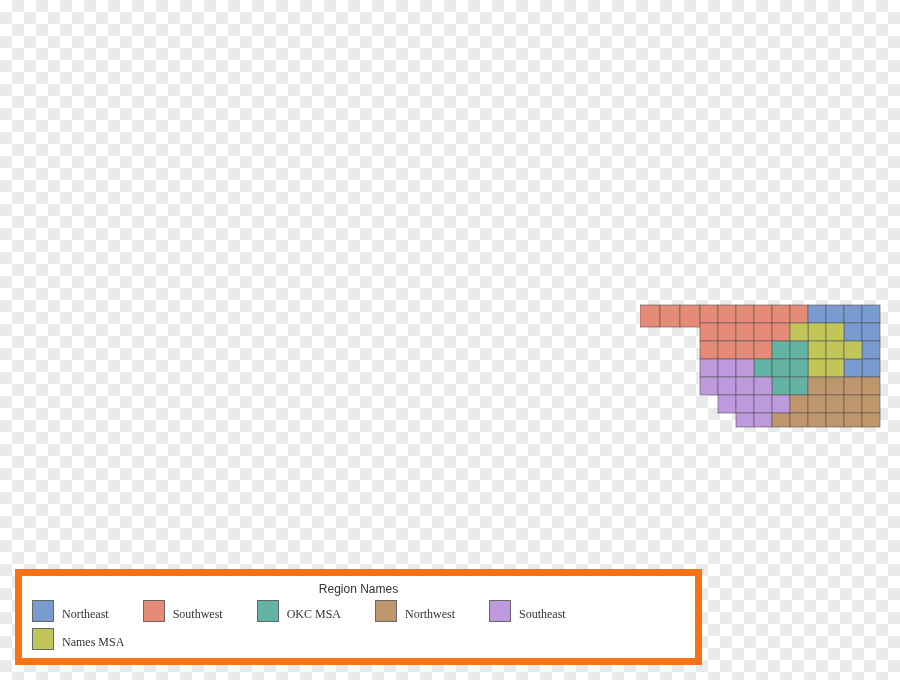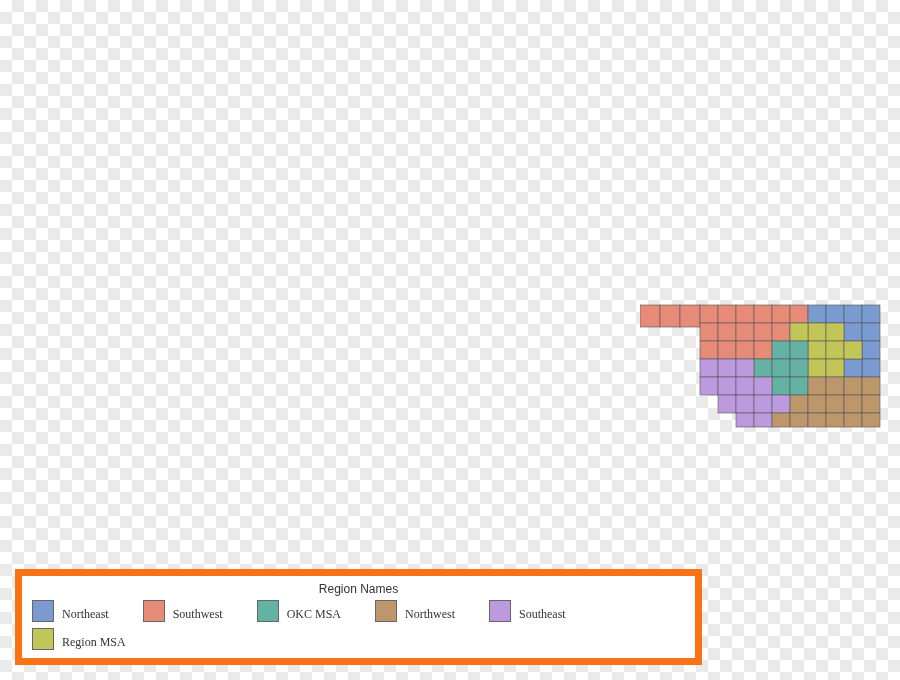--- a/index.html
+++ b/index.html
@@ -195,16 +195,16 @@
       <span class="swatch sw-se"></span>
       <span class="legend-label">Northwest</span>
     </div>
     <div class="legend-item">
       <span class="swatch sw-sw"></span>
       <span class="legend-label">Southeast</span>
     </div>
     <div class="row2"></div>
     <div class="legend-item">
       <span class="swatch sw-tul"></span>
-      <span class="legend-label">Region MSA</span>
+      <span class="legend-label">Names MSA</span>
     </div>
   </div>
 </div>
 
 </body></html>

